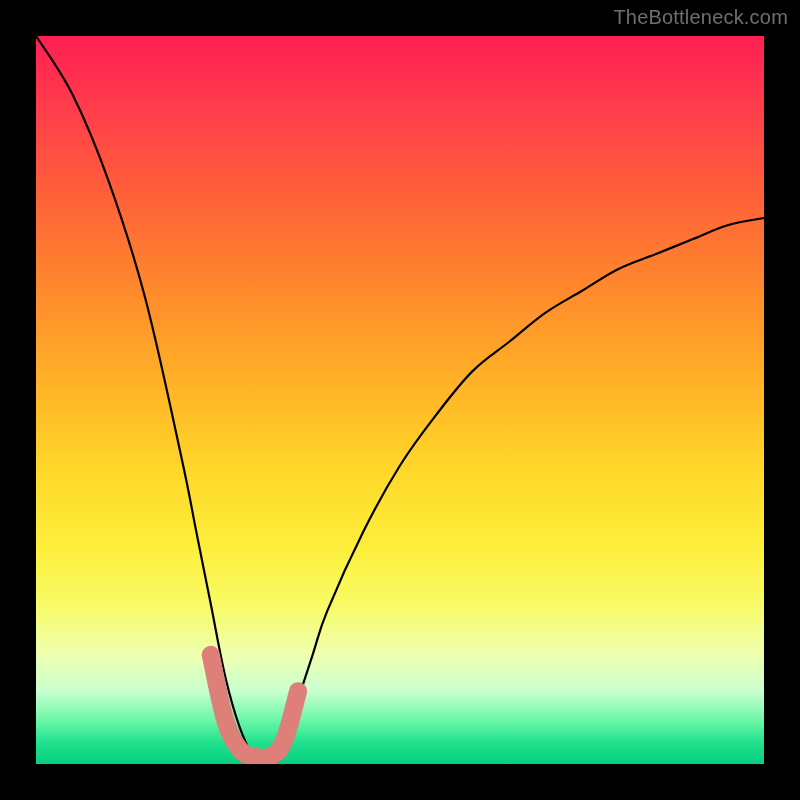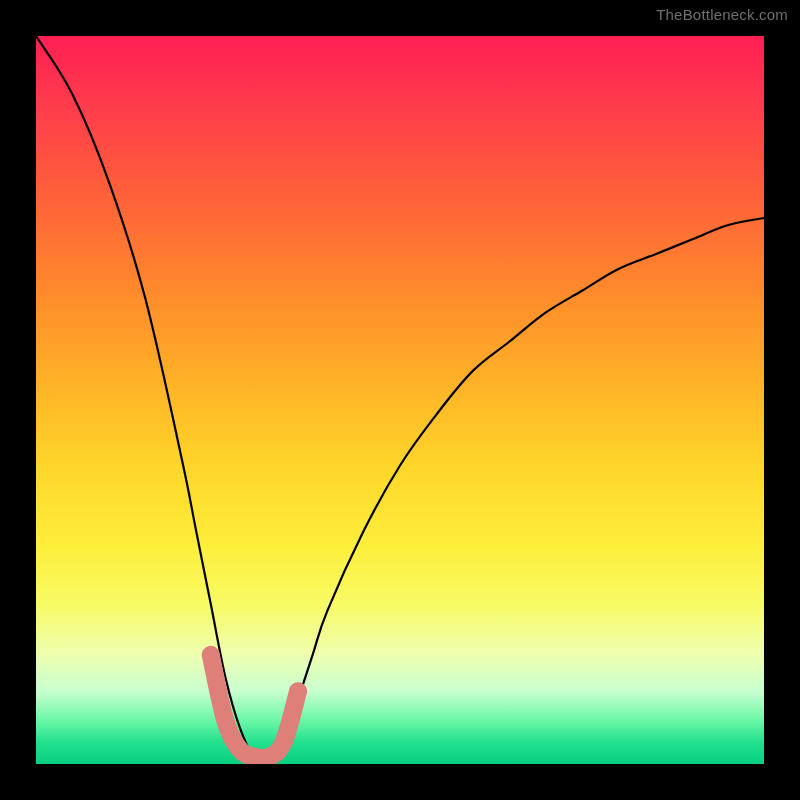--- a/index.html
+++ b/index.html
@@ -42,21 +42,21 @@
   svg.curves {
     position: absolute;
     left: 0; top: 0;
     width: 728px; height: 728px;
   }
   .watermark {
     position: absolute;
     top: 6px;
     right: 12px;
     color: #6f6f6f;
-    font-size: 15px;
+    font-size: 20px;
     letter-spacing: 0.2px;
     font-weight: 400;
     user-select: none;
   }
 </style>
 </head>
 <body>
 
 <div class="frame">
   <div class="watermark">TheBottleneck.com</div>

